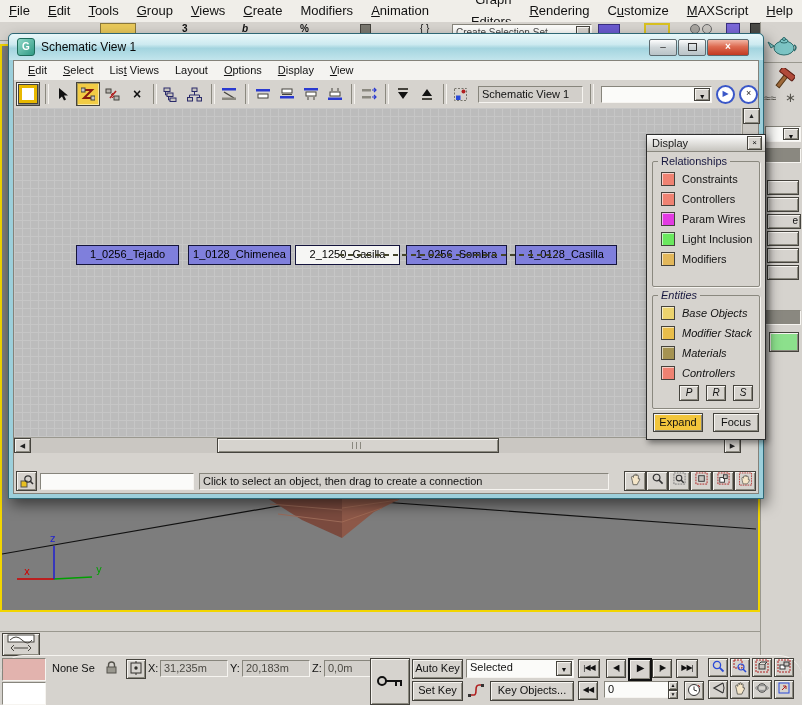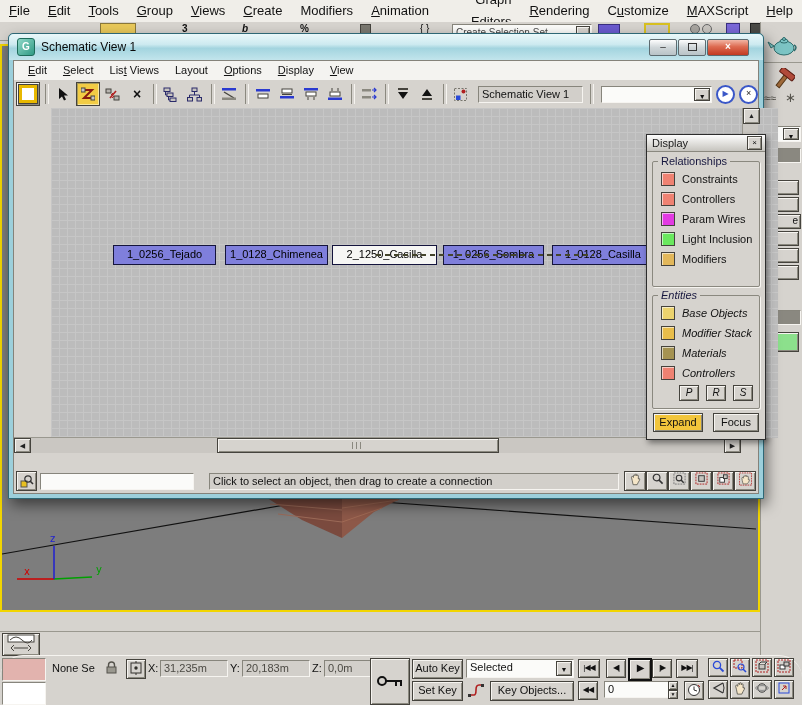--- a/index.html
+++ b/index.html
@@ -47,21 +47,21 @@
   .g-max::before{content:"";display:inline-block;width:7px;height:6px;border:1px solid #333;margin-top:3px;}
   .svinner{left:4px;right:4px;top:26px;bottom:4px;background:#d6d3ce;border:1px solid #84827a;}
   .svmenu{left:0;right:0;top:0;height:19px;background:#f4f3ف0;background:#f4f3f0;border-bottom:1px solid #b6b3ac;
           display:flex;align-items:center;padding-left:6px;}
   .svmenu span{padding:0 8px;line-height:19px;}
   .svtools{left:0;right:0;top:19px;height:28px;display:flex;align-items:center;padding-left:2px;background:#d6d3ce;}
   .tbtn{width:22px;height:22px;display:flex;align-items:center;justify-content:center;margin-right:2px;flex:0 0 auto;}
   .tbtn svg{display:block;}
   .svcanvas{left:0;top:47px;width:727px;bottom:55px;background-color:#bcbcbc;
             background-image:linear-gradient(#c6c6c6 1px,transparent 1px),linear-gradient(90deg,#c6c6c6 1px,transparent 1px);
-            background-size:8px 8px;overflow:hidden;margin-left:37px;}
+            background-size:8px 8px;overflow:hidden;}
   .node{position:absolute;top:137px;height:18px;border:1px solid #14143c;
         text-align:center;line-height:17px;font-size:11px;color:#000;overflow:hidden;white-space:nowrap;}
   .dash{position:absolute;top:146px;height:2px;z-index:3;
         background:repeating-linear-gradient(90deg,#45452c 0 5px,transparent 5px 9px);}
   .vscroll{right:0;top:47px;width:15px;bottom:55px;background:#cac7c2;border-left:1px solid #9a988f;}
   .hscroll{left:0;bottom:40px;height:15px;width:727px;background:#cac7c2;border-top:1px solid #9a988f;}
   .sbarrow{width:15px;height:14px;font-size:7px;text-align:center;line-height:14px;color:#222;}
   .thumb{position:absolute;left:203px;top:0;width:280px;height:13px;}
   .grip{position:absolute;left:50%;top:3px;width:12px;height:7px;margin-left:-6px;
         background:repeating-linear-gradient(90deg,#8a887f 0 1px,transparent 1px 4px);}
@@ -512,21 +512,21 @@
           <div class="b3" style="width:19px;height:18px;display:flex;align-items:center;justify-content:center;">
             <svg width="14" height="14" viewBox="0 0 14 14">
                 <rect x="1" y="7" width="6" height="6" fill="#e8c020" stroke="#55534c"></rect>
                 <circle cx="8" cy="5" r="3.2" fill="none" stroke="#333" stroke-width="1.2"></circle>
                 <line x1="10.3" y1="7.3" x2="13" y2="10" stroke="#333" stroke-width="1.6"></line>
               </svg>
           </div>
           <div class="sunkw" style="width:152px;height:15px;margin-left:3px;">
             <span class="fld"></span>
           </div>
-          <div class="sunk" style="width:408px;height:15px;margin-left:15px;">
+          <div class="sunk" style="width:408px;height:15px;margin-left:5px;">
             <span class="fld" style="color:#111;">Click to select an object, then drag to create a connection</span>
           </div>
           <div style="flex:1;"></div>
           <div class="b3 icb" style="width:20px;height:18px;">
               <svg width="13" height="14" viewBox="0 0 16 16">
                 <path d="M5 15 L4 10 L3 6 q0-1.2 1-1.2 L5.5 6 V4 q0-1 1-1 t1 1 V3 q0-1 1-1 t1 1 v1.2 q0-1 1-1 t1 1 V8 q1.8-1 1.8 0 q0 1.4-1.8 4 L10 15 Z" fill="#f5e6c8" stroke="#4a4a44" stroke-width="0.9"></path>
               </svg>
             </div>
           <div class="b3 icb" style="width:20px;height:18px;">
               <svg width="13" height="13" viewBox="0 0 14 14">

